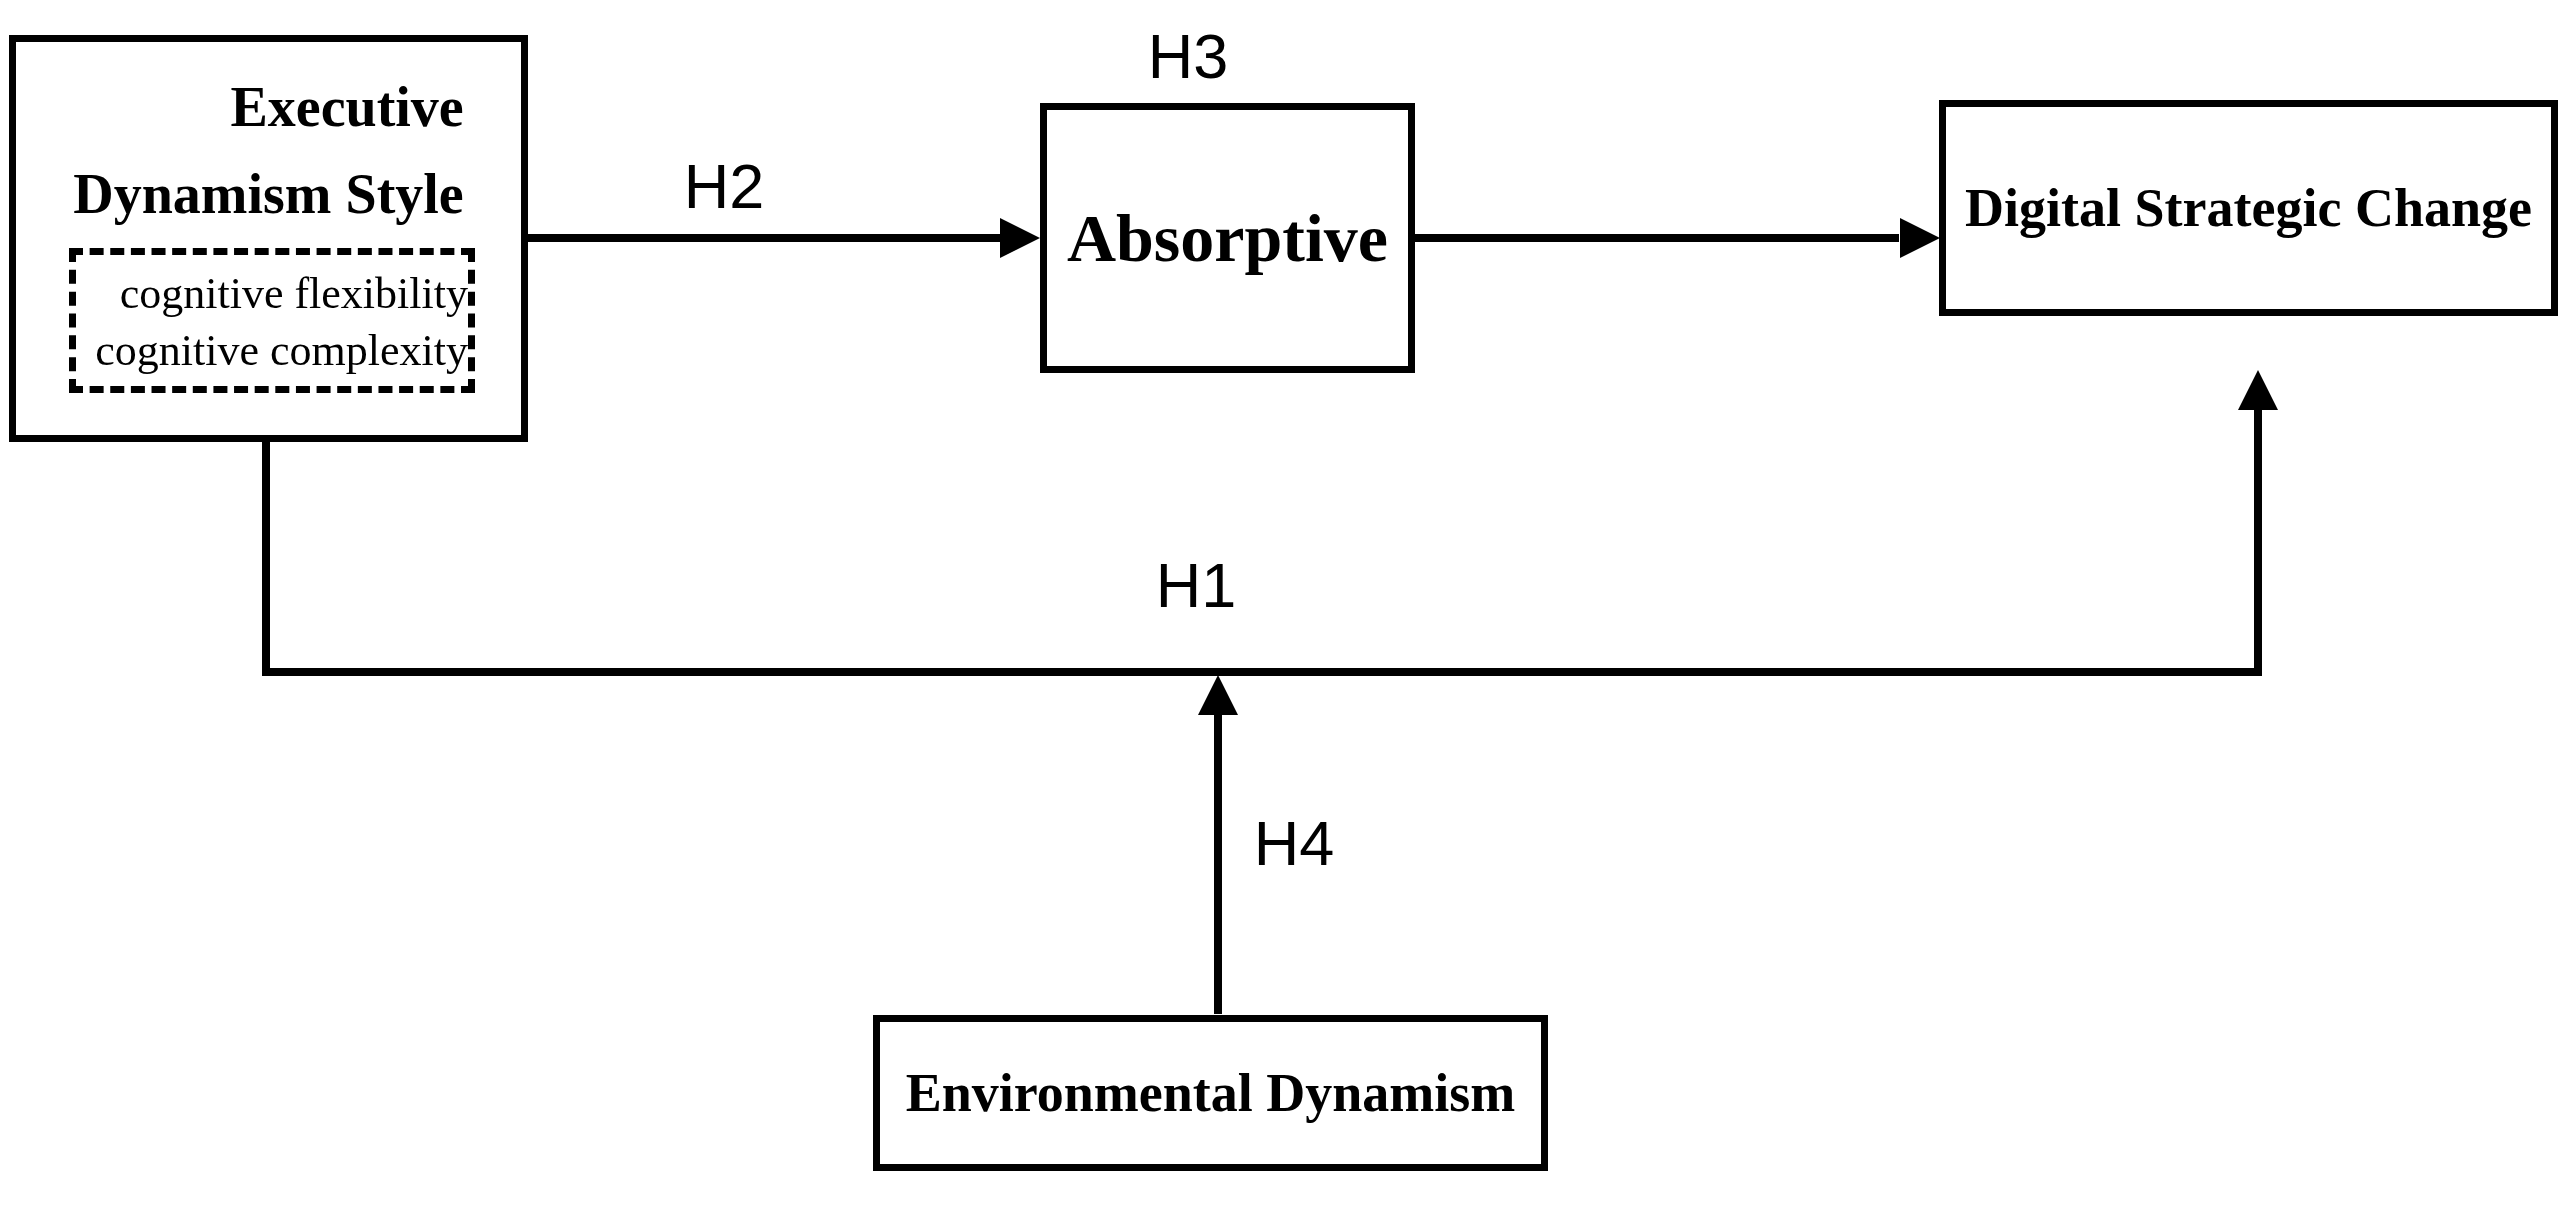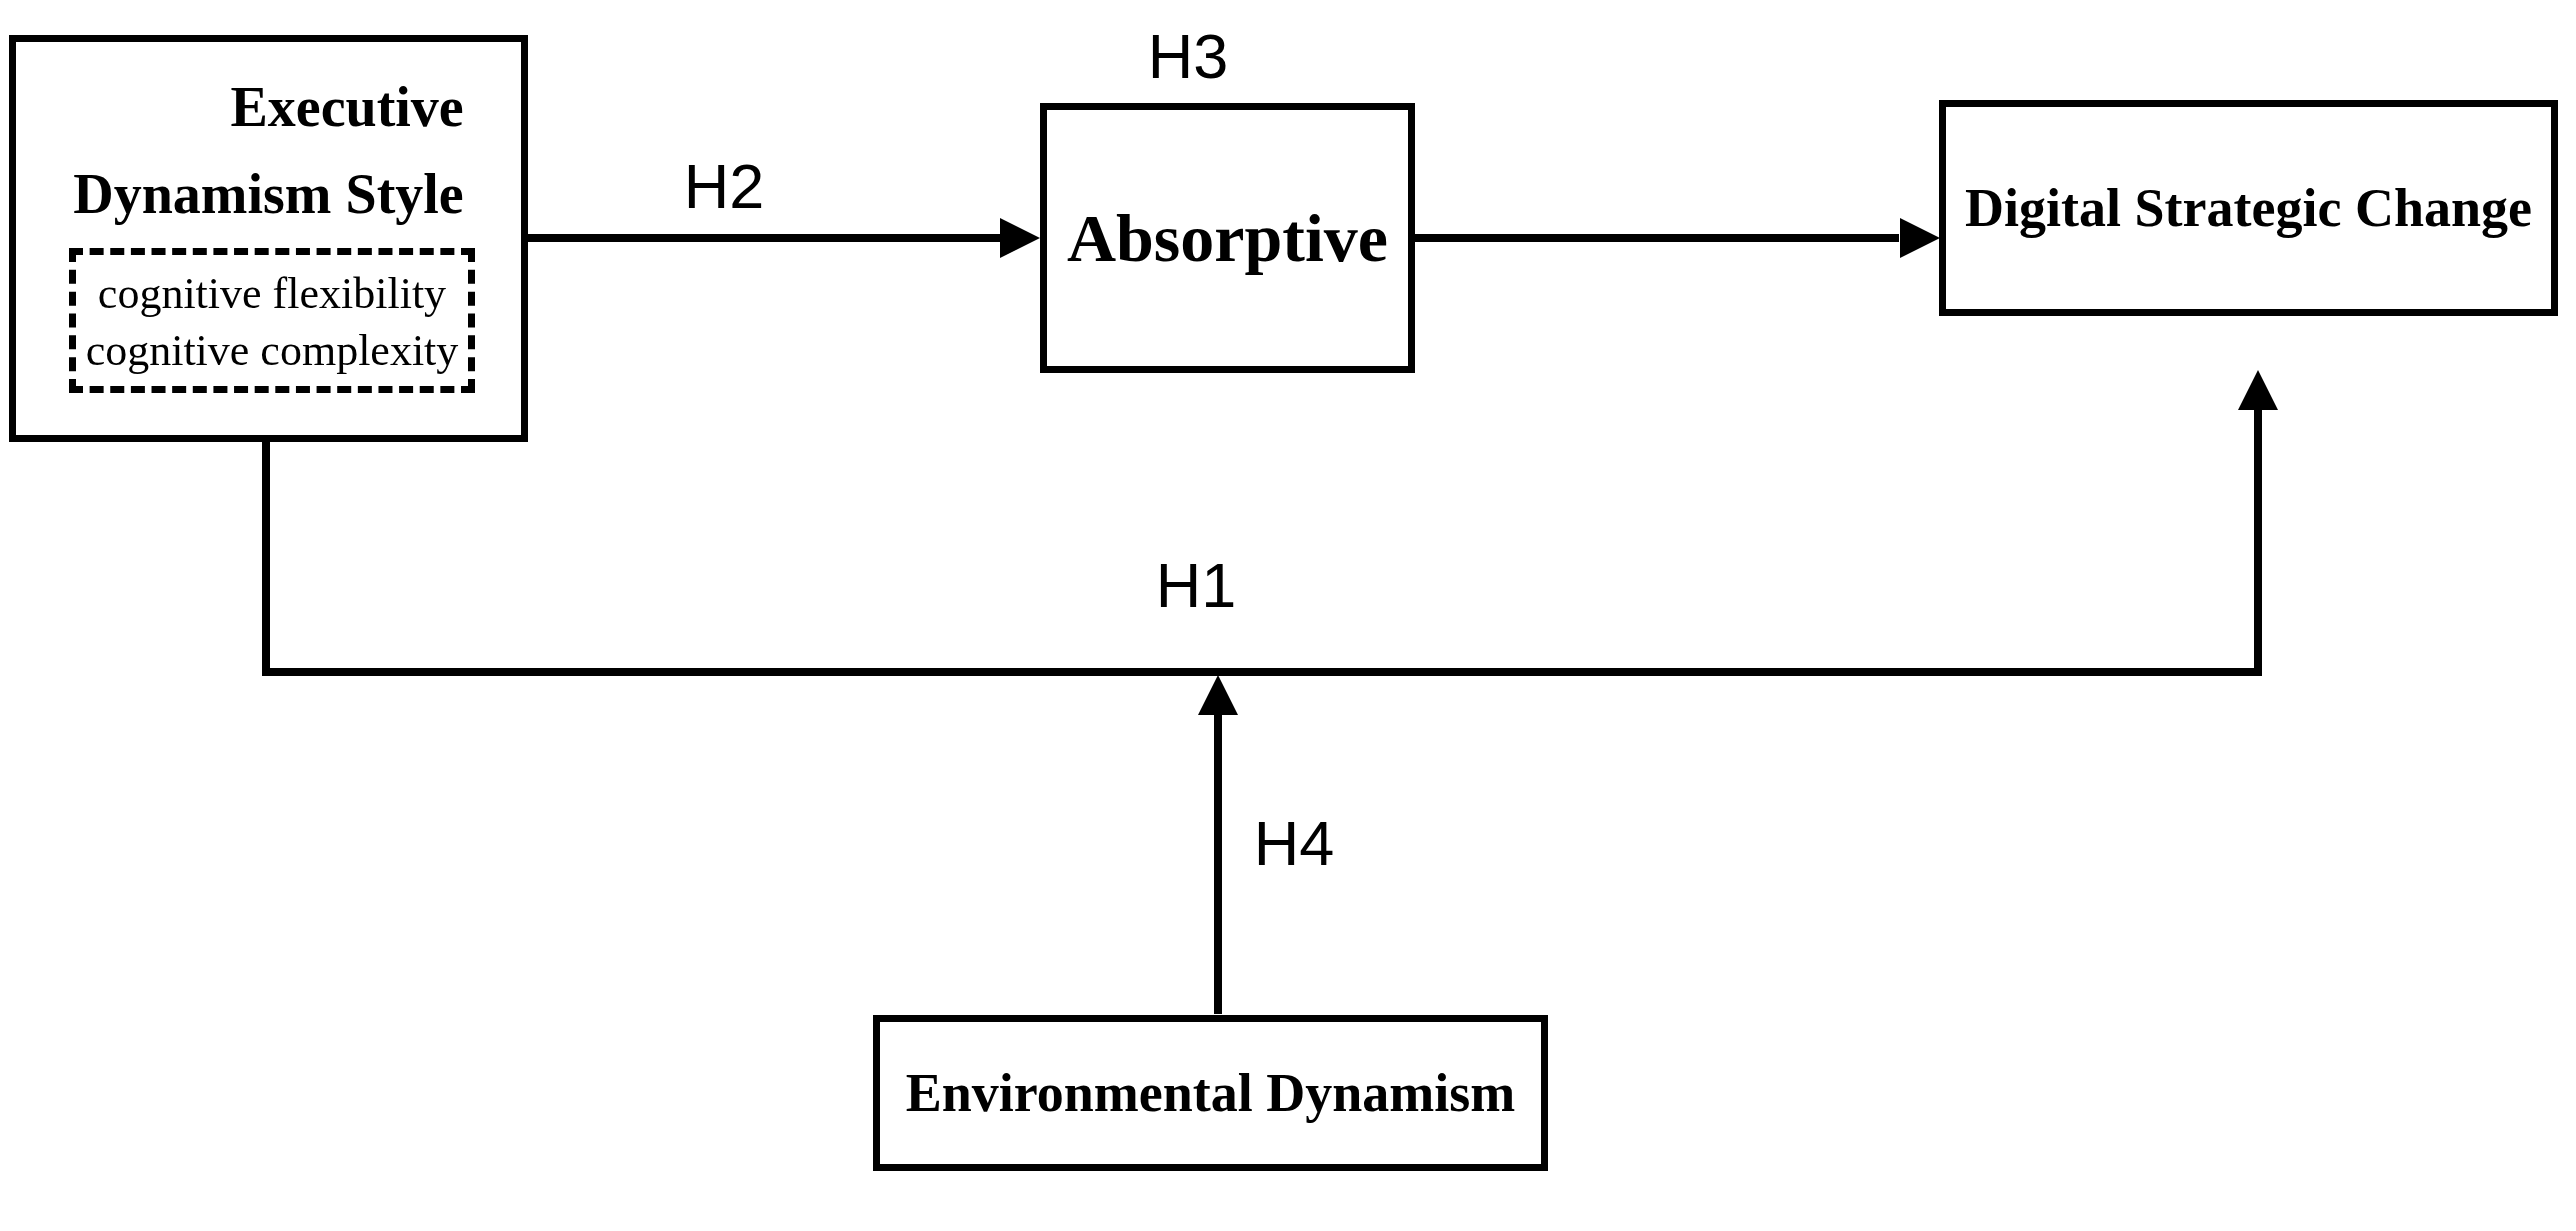--- a/index.html
+++ b/index.html
@@ -37,21 +37,21 @@
   #abs-box { left: 1040px; top: 103px; width: 375px; height: 270px; }
   #abs-title { line-height: 89px; font-size: 68px; }
   #dsc-box { left: 1939px; top: 100px; width: 619px; height: 216px; }
   #ed-box  { left: 873px;  top: 1015px; width: 675px; height: 156px; }
 
   
   #ecs-dashed {
     position: absolute; left: 69px; top: 248px;
     width: 406px; height: 145px;
     border: 7px dashed #000; background: #fff;
-    text-align: center;
+    text-align: right;
     padding-top: 10px;
   }
   .sub-label {
     font-family: "Liberation Serif", serif;
     font-weight: normal;
     font-size: 44px;
     line-height: 57px;
     white-space: nowrap;
     color: #000;
   }

